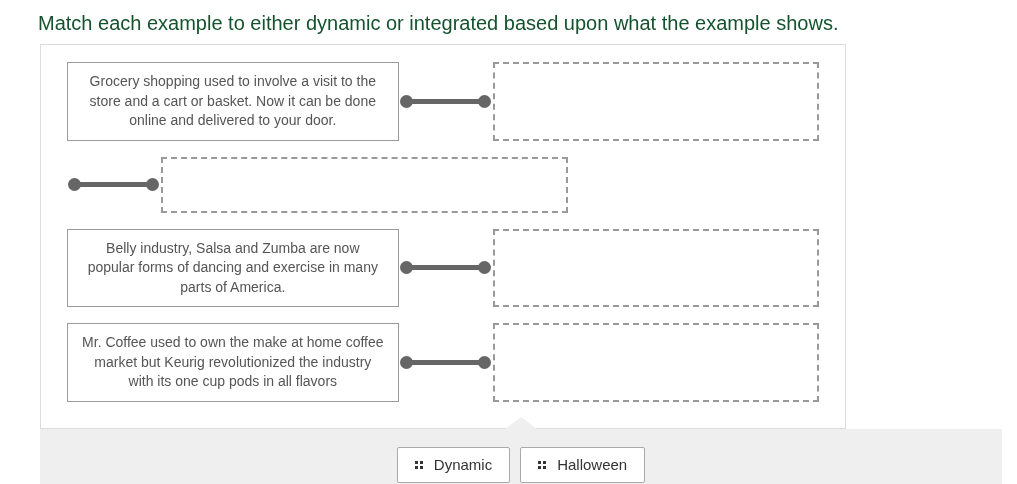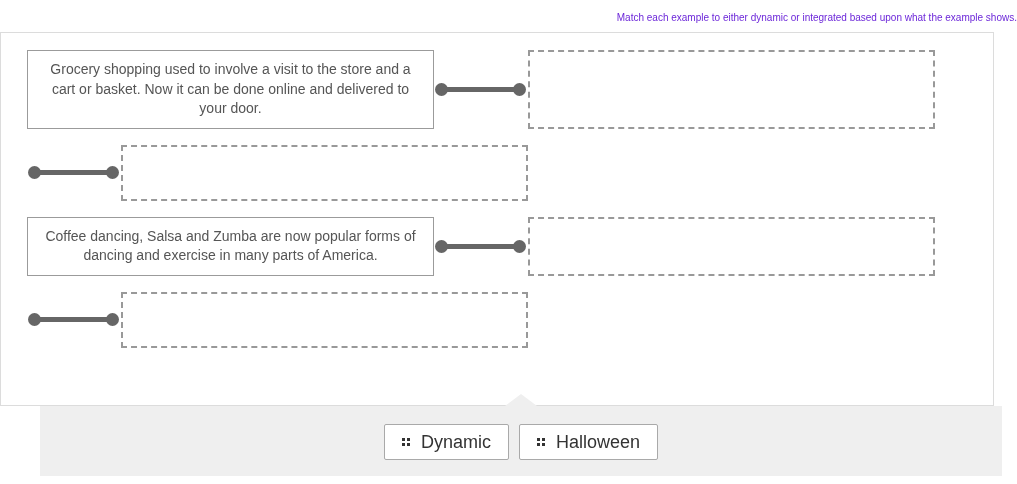--- a/index.html
+++ b/index.html
@@ -10,26 +10,26 @@
   }
   .app {
     position: relative;
     width: 1017px;
     height: 484px;
     overflow: hidden;
     background: #ffffff;
   }
   .instruction {
     padding: 12px 0 9px 38px;
-    font-size: 10px;
-    color: #6d28d9;
-    text-align: right;
+    font-size: 20px;
+    color: #14532d;
   }
   .panel {
-    width: 994px;
+    margin-left: 40px;
+    width: 806px;
     min-height: 374px;
     border: 1px solid #dcdcdc;
     background: #ffffff;
     padding: 17px 26px 10px 26px;
   }
   .row {
     display: flex;
     align-items: stretch;
     margin-bottom: 16px;
   }
@@ -100,21 +100,21 @@
   }
   .chip {
     display: inline-flex;
     align-items: center;
     gap: 11px;
     height: 36px;
     padding: 0 17px;
     background: #ffffff;
     border: 1px solid #a9a9a9;
     border-radius: 2px;
-    font-size: 18px;
+    font-size: 15px;
     color: #333333;
     cursor: grab;
     user-select: none;
   }
   .drag-icon {
     position: relative;
     width: 8px; height: 8px;
     display: inline-block;
     flex: none;
   }
@@ -152,31 +152,34 @@
       <div class="connector">
         <span class="dot dot-l"></span>
         <span class="bar"></span>
         <span class="dot dot-r"></span>
       </div>
       <div class="drop-zone"></div>
     </div>
 
     <div class="row">
       <div class="example-box">
-        <span>Coffee dancing, Salsa and Zumba are now popular forms of dancing and exercise in many parts of America.</span>
-      </div>
-      <div class="connector">
-        <span class="dot dot-l"></span>
-        <span class="bar"></span>
-        <span class="dot dot-r"></span>
-      </div>
-      <div class="drop-zone"></div>
-    </div>
-
-    <div class="row">
+        <span>Belly industry, Salsa and Zumba are now popular forms of dancing and exercise in many parts of America.</span>
+      </div>
+      <div class="connector">
+        <span class="dot dot-l"></span>
+        <span class="bar"></span>
+        <span class="dot dot-r"></span>
+      </div>
+      <div class="drop-zone"></div>
+    </div>
+
+    <div class="row">
+      <div class="example-box">
+        <span>Mr. Coffee used to own the make at home coffee market but Keurig revolutionized the industry with its one cup pods in all flavors</span>
+      </div>
       <div class="connector">
         <span class="dot dot-l"></span>
         <span class="bar"></span>
         <span class="dot dot-r"></span>
       </div>
       <div class="drop-zone"></div>
     </div>
 
   </div>
 

